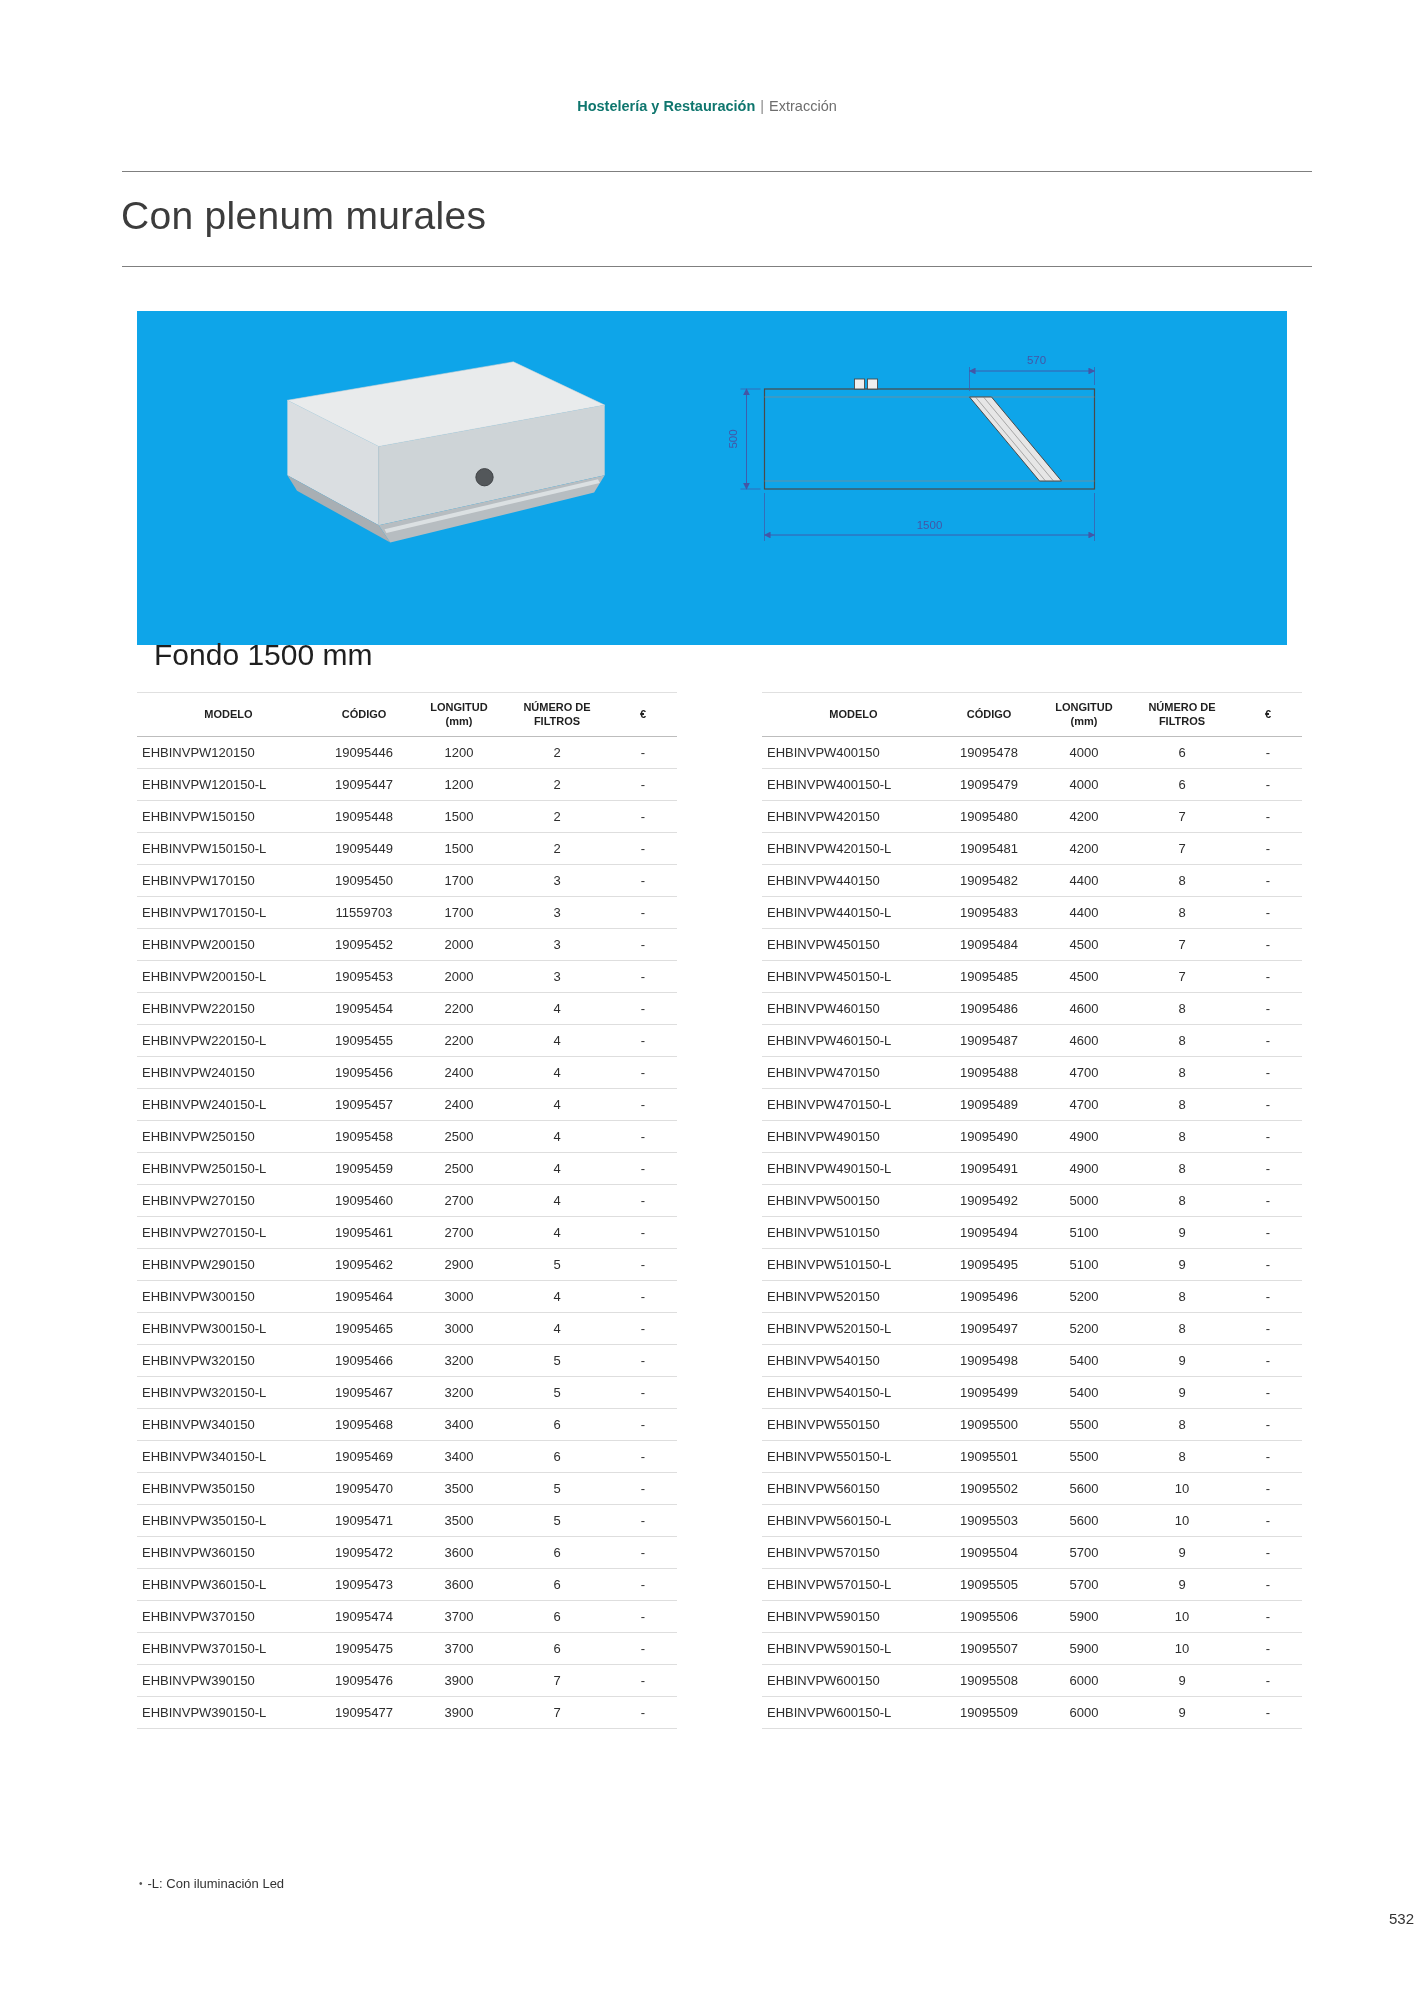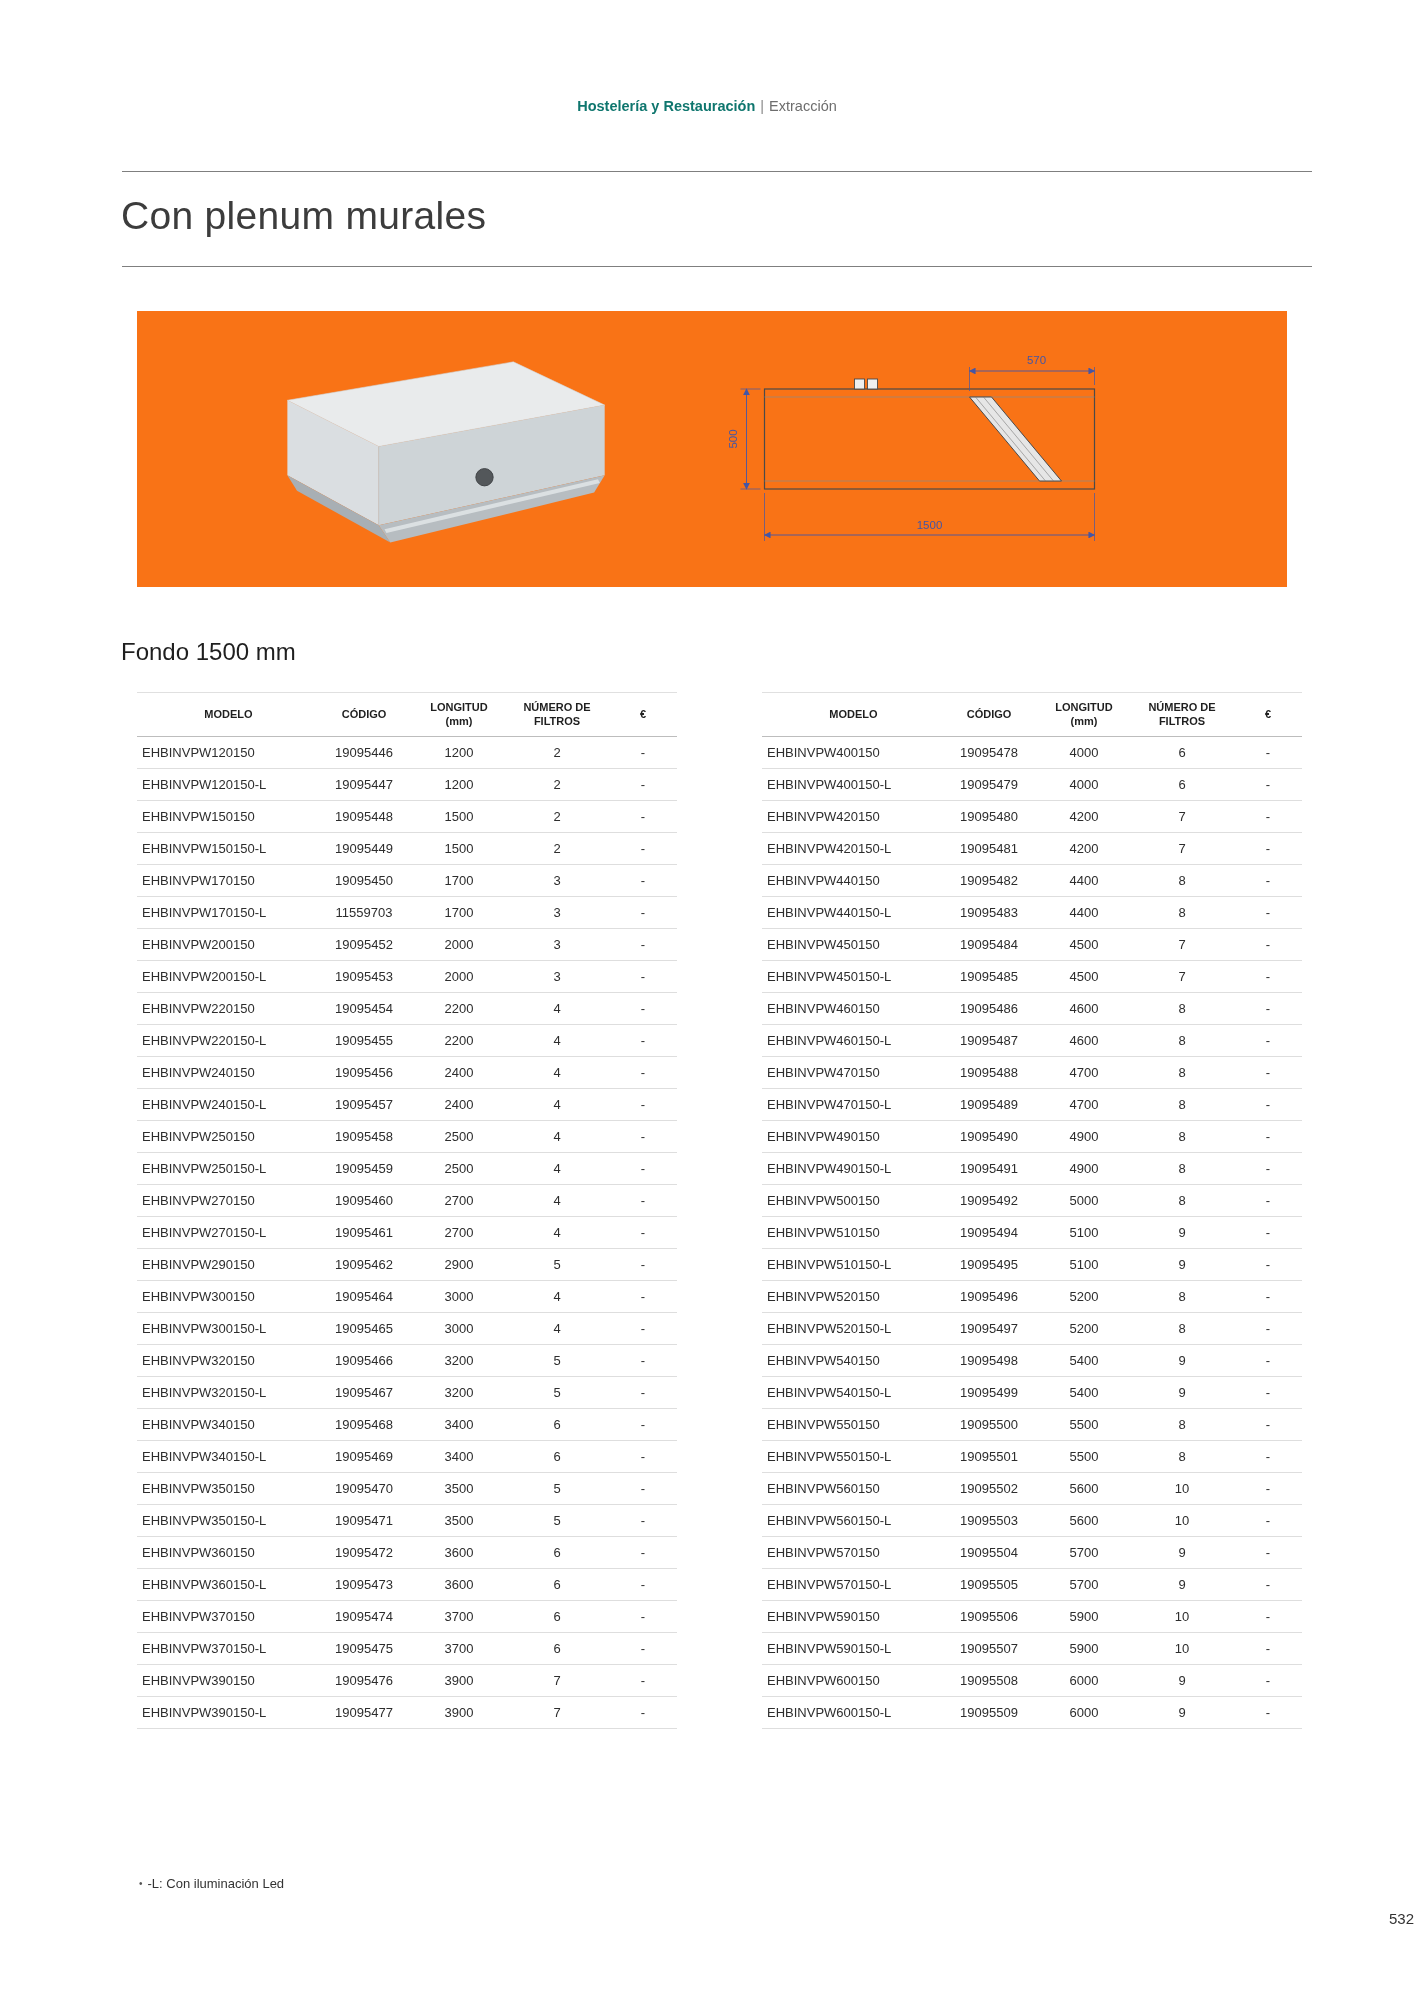--- a/index.html
+++ b/index.html
@@ -14,25 +14,25 @@
   .bc-light { color:#6d6d6d;text-align:center; }
 
   
   .rule { position:absolute; left:122px; width:1190px; height:1px; background:#7f7f7f; }
   .rule1 { top:171px; }
   .rule2 { top:266px; }
 
   .title { position:absolute; left:121px; top:194px; font-size:39px; font-weight:400; color:#3c3c3c; letter-spacing:0.3px; }
 
   
-  .panel { position:absolute; left:137px; top:311px; width:1150px; height:276px; background:#f97316; }
+  .panel { position:absolute; left:137px; top:311px; width:1150px; height:334px; background:#0ea5e9; }
   .hood-render { position:absolute; left:60px; top:22px; width:450px; height:250px; }
   .tech-drawing { position:absolute; left:585px; top:18px; width:455px; height:258px; }
 
-  .section-heading { position:absolute; left:121px; top:638px; font-size:24px; font-weight:400; color:#1f1f1f; }
+  .section-heading { position:absolute; left:154px; top:638px; font-size:30px; font-weight:400; color:#1f1f1f; }
 
   
   .spec-table { position:absolute; top:692px; width:540px; border-collapse:collapse; table-layout:fixed; }
   .t-left { left:137px; }
   .t-right { left:762px; }
   .spec-table th {
     font-size:11px; font-weight:700; color:#1f1f1f;
     border-top:1px solid #e0e0e0; border-bottom:1px solid #bdbdbd;
     padding:7px 0; line-height:1.3; vertical-align:middle; text-align:center;
     white-space:nowrap;

